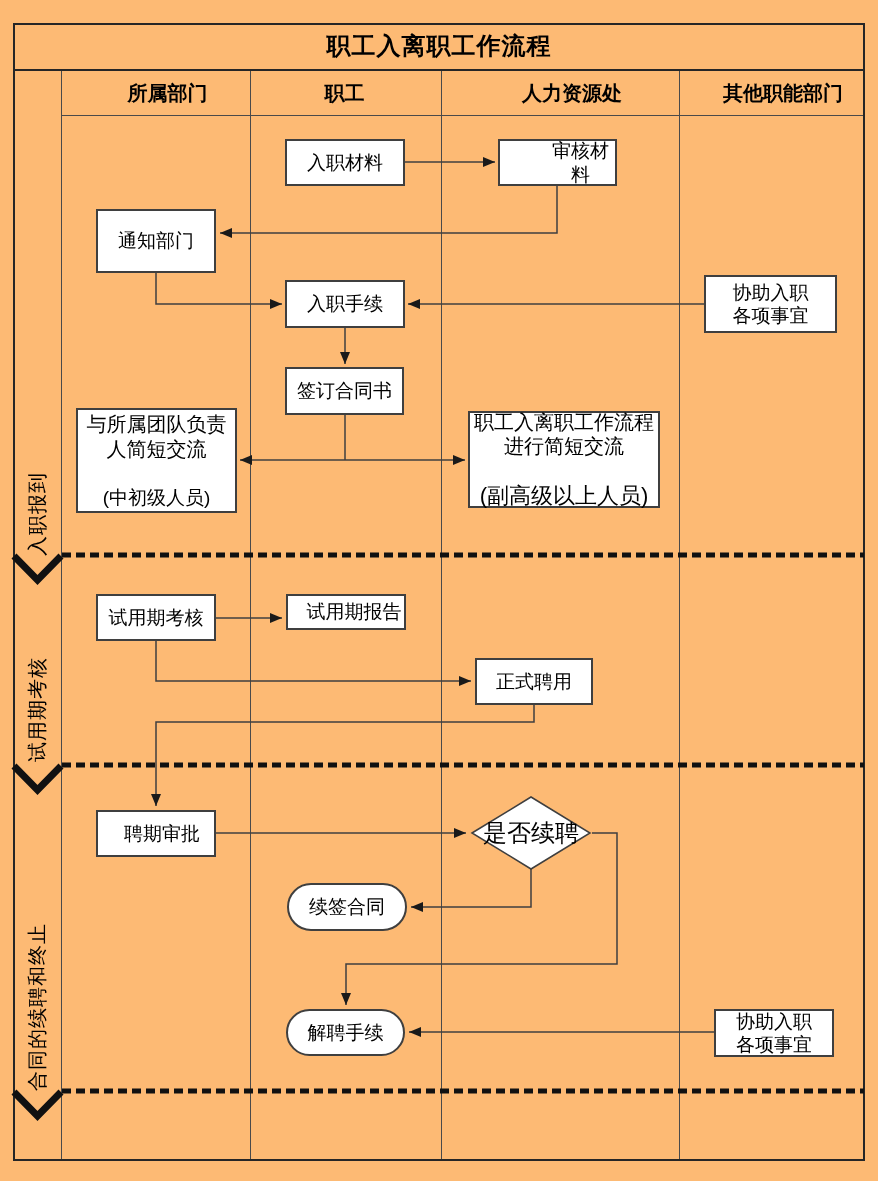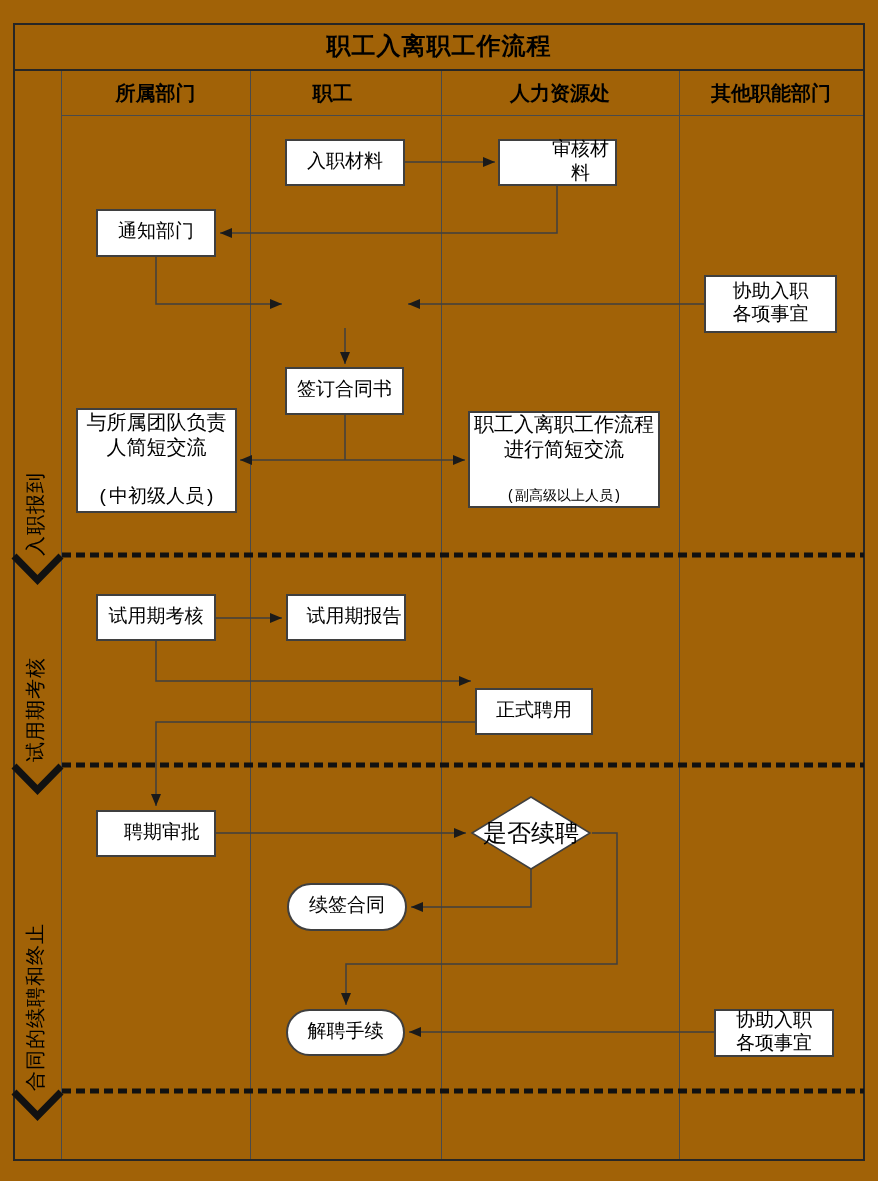--- a/index.html
+++ b/index.html
@@ -1,51 +1,51 @@
 <!DOCTYPE html>
 <html><head>
 <meta charset="utf-8">
 <style>
   html,body { margin:0; padding:0; background:#fff; }
   .canvas {
-    position:relative; width:878px; height:1181px; background:#a16207;
-    font-family:Liberation Mono, monospace; color:#000;
+    position:relative; width:878px; height:1181px; background:#fdba74;
+    font-family:Liberation Sans, sans-serif; color:#000;
     overflow:hidden;
   }
   .frame {
     position:absolute; left:13px; top:23px; width:852px; height:1138px;
     border:2px solid #262626; box-sizing:border-box;
   }
   .title-row {
     position:absolute; left:13px; top:23px; width:852px; height:48px;
     box-sizing:border-box; border-bottom:2px solid #262626;
     display:flex; align-items:center; justify-content:center;
     font-size:24px; font-weight:bold; letter-spacing:1px;
   }
   .vline { position:absolute; width:1px; background:#4a4a4a; }
   .hline { position:absolute; height:1px; background:#4a4a4a; }
   .header-cell {
     position:absolute; top:71px; height:44px;
     display:flex; align-items:center; justify-content:center;
-    font-size:20px; font-weight:bold;
+    font-size:20px; font-weight:bold;padding-left:12px;
   }
   .phase-label {
     position:absolute; height:24px; line-height:24px; text-align:center;
     font-size:20px; letter-spacing:1px; transform:rotate(-90deg);
     white-space:nowrap;
   }
   .node {
     position:absolute; box-sizing:border-box; z-index:3;
     border:2px solid #3f3f3f; background:#fff;
     display:flex; align-items:center; justify-content:center;
     text-align:center; font-size:19px; line-height:1.22; white-space:pre-line;
   }
   .node.stadium { border-radius:24px; }
   .node .lines span { display:block; }
-  .node .sub { font-size:14px; }
+  .node .sub { font-size:22px; }
   .node-diamond {
     position:absolute; z-index:3; display:flex; align-items:center; justify-content:center;
     text-align:center; font-size:24px;
   }
   .node-diamond svg { position:absolute; inset:0; }
   .node-diamond .diamond-text { position:relative; z-index:1; }
   .overlay { position:absolute; left:0; top:0; z-index:2; pointer-events:none; }
 </style>
 </head>
 <body>
@@ -105,22 +105,23 @@
       <path d="M 531 869 V 907 H 411" marker-end="url(#arrow)"></path>
       <path d="M 592 833 H 617 V 964 H 346 V 1005" marker-end="url(#arrow)"></path>
       <path d="M 714 1032 H 409" marker-end="url(#arrow)"></path>
     </g>
   </svg>
 
   <div class="node" style="left:285px; top:139px; width:120px; height:47px;">入职材料</div>
 
   <div class="node" style="left:498px; top:139px; width:119px; height:47px;padding-left:46px;">审核材料</div>
 
-  <div class="node" style="left:96px; top:209px; width:120px; height:48px;">通知部门</div>
+  <div class="node" style="left:96px; top:209px; width:120px; height:64px;">通知部门</div>
 
+  <div class="node" style="left:285px; top:280px; width:120px; height:48px;">入职手续</div>
 
   <div class="node" style="left:704px; top:275px; width:133px; height:58px;">协助入职
 各项事宜</div>
 
   <div class="node" style="left:285px; top:367px; width:119px; height:48px;">签订合同书</div>
 
   <div class="node" style="left:76px; top:408px; width:161px; height:105px; font-size:20px;">
     <div class="lines">
       <span>与所属团队负责
 人简短交流</span>
@@ -131,23 +132,23 @@
   <div class="node" style="left:468px; top:411px; width:192px; height:97px; font-size:20px;">
     <div class="lines">
       <span>职工入离职工作流程
 进行简短交流</span>
       <span class="sub">(副高级以上人员)</span>
     </div>
   </div>
 
   <div class="node" style="left:96px; top:594px; width:120px; height:47px;">试用期考核</div>
 
-  <div class="node" style="left:286px; top:594px; width:120px; height:47px;padding-left:16px;">试用期报告</div>
+  <div class="node" style="left:286px; top:594px; width:120px; height:36px;padding-left:16px;">试用期报告</div>
 
-  <div class="node" style="left:475px; top:688px; width:118px; height:47px;">正式聘用</div>
+  <div class="node" style="left:475px; top:658px; width:118px; height:47px;">正式聘用</div>
 
   <div class="node" style="left:96px; top:810px; width:120px; height:47px;padding-left:12px;">聘期审批</div>
 
   <div class="node-diamond" style="left:470px; top:795px; width:122px; height:76px;">
     <svg width="122" height="76" viewBox="0 0 122 76">
       <polygon points="2,38 61,2 120,38 61,74" fill="#ffffff" stroke="#3f3f3f" stroke-width="1.5"></polygon>
     </svg>
     <span class="diamond-text">是否续聘</span>
   </div>
 

